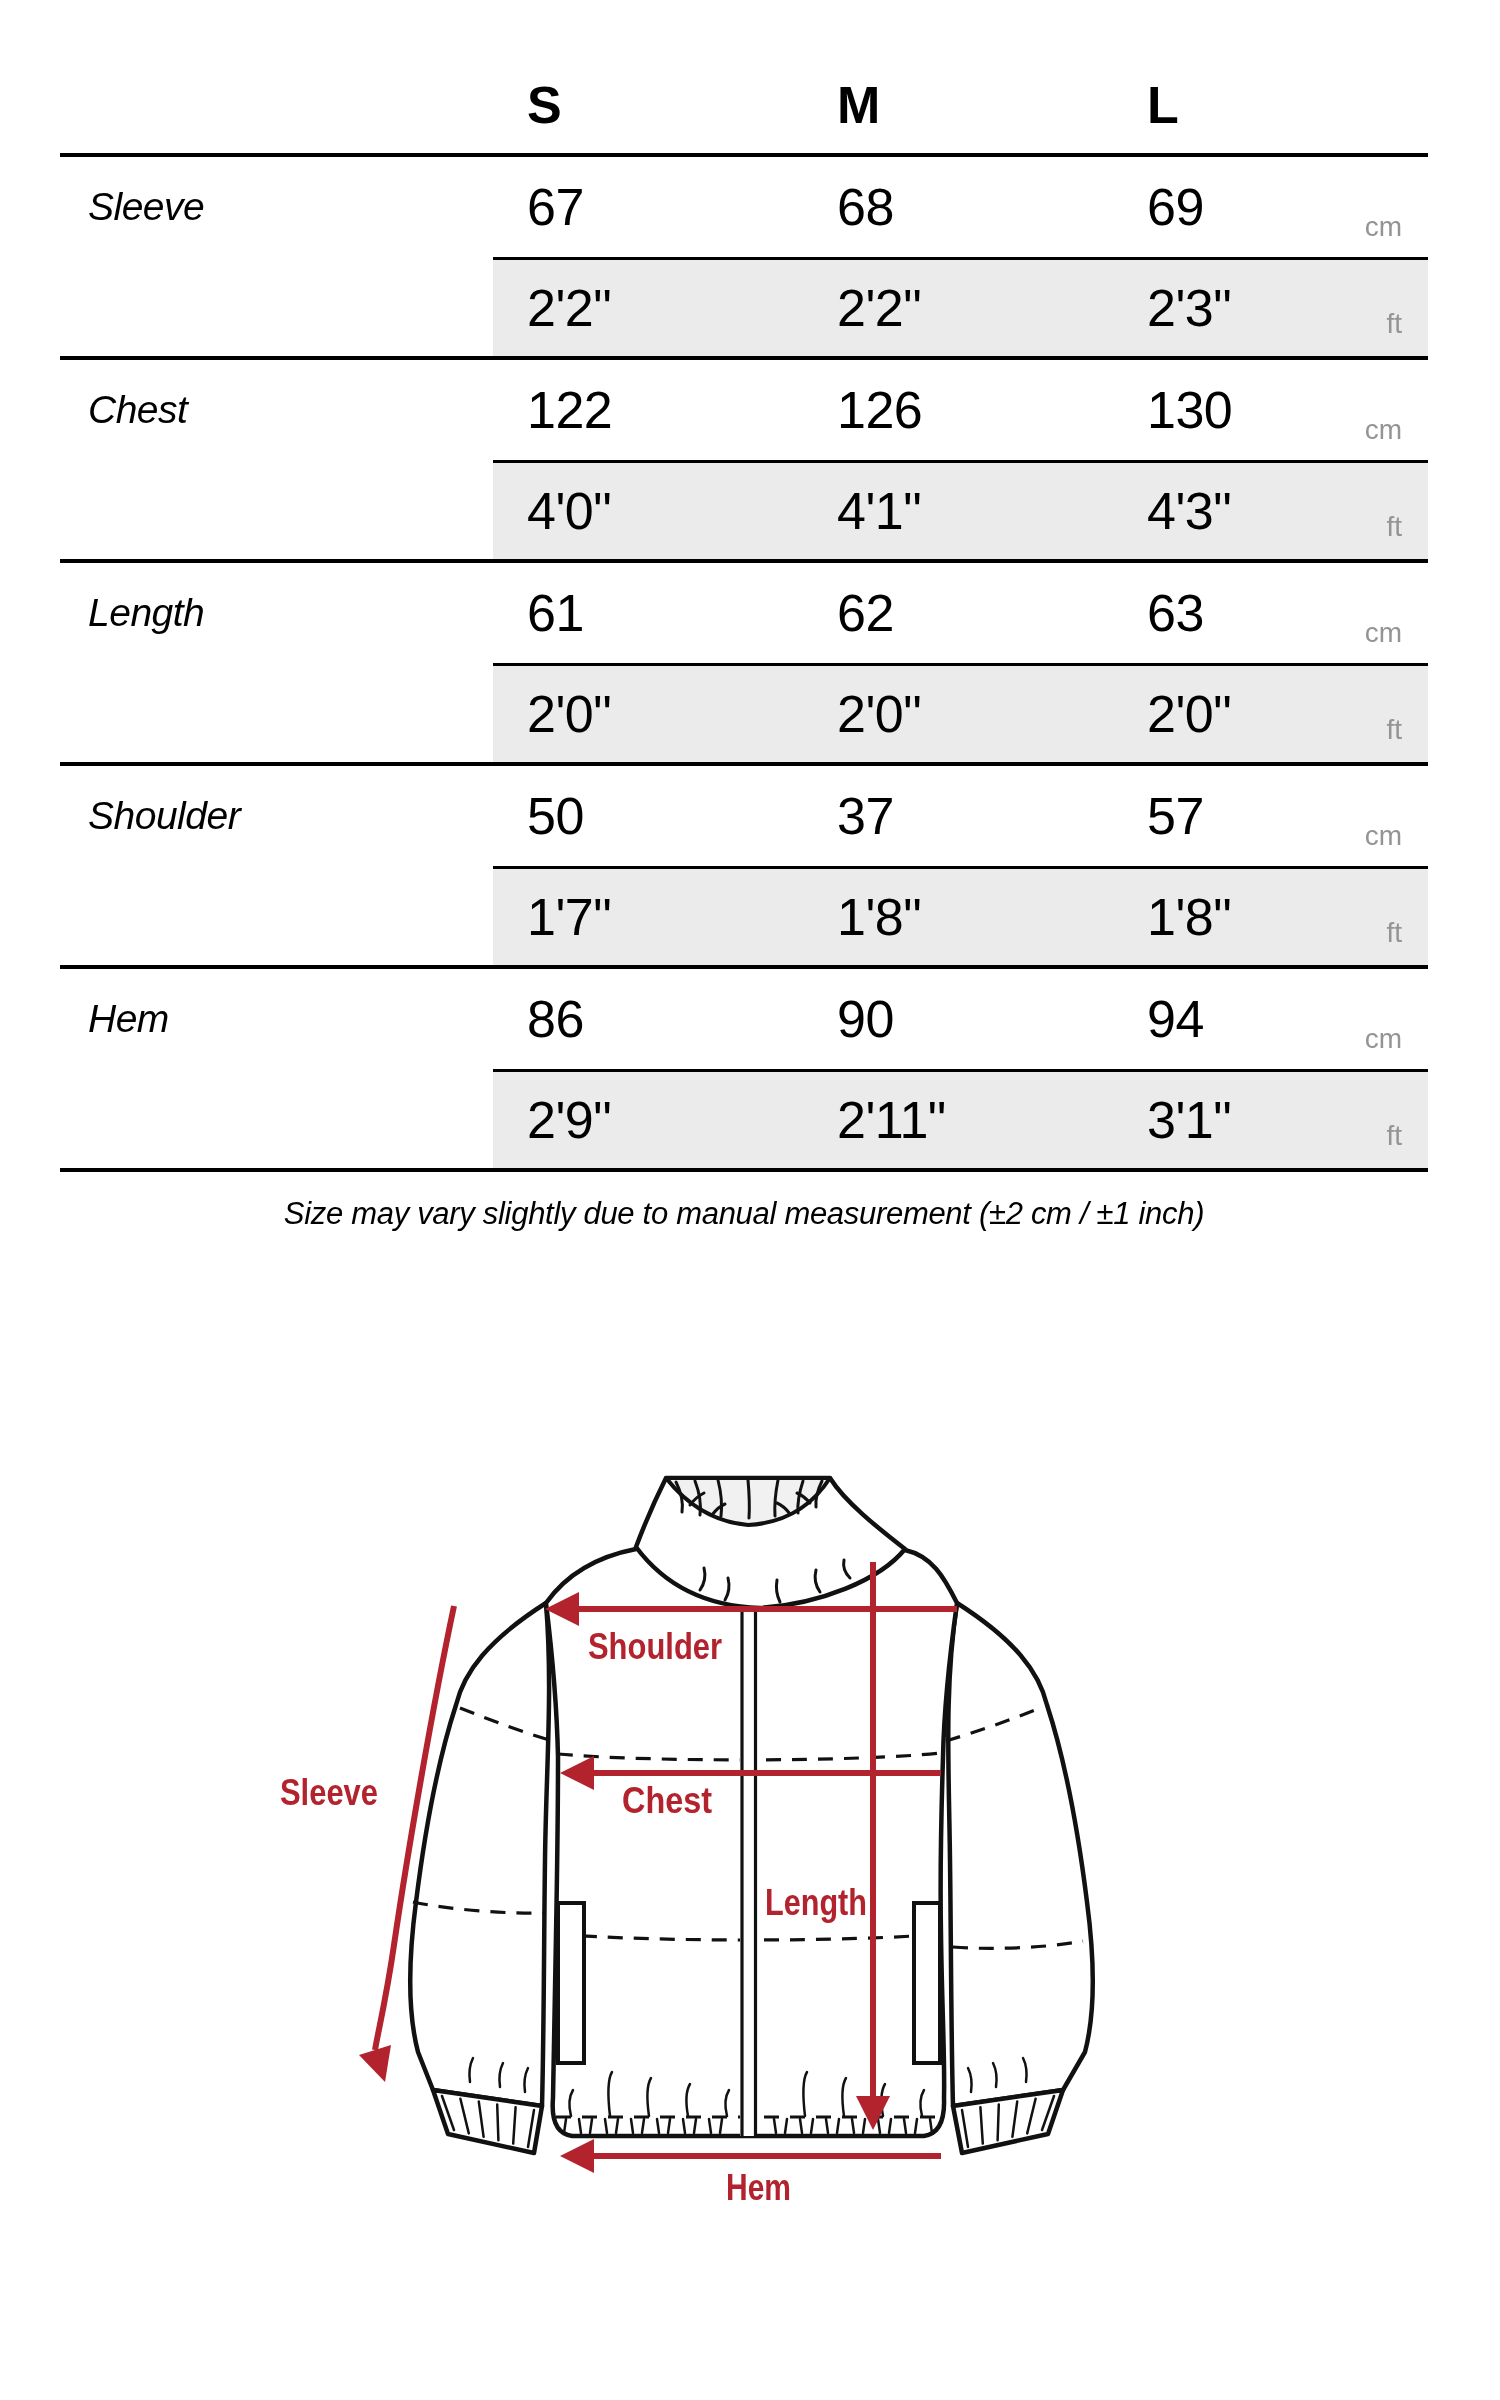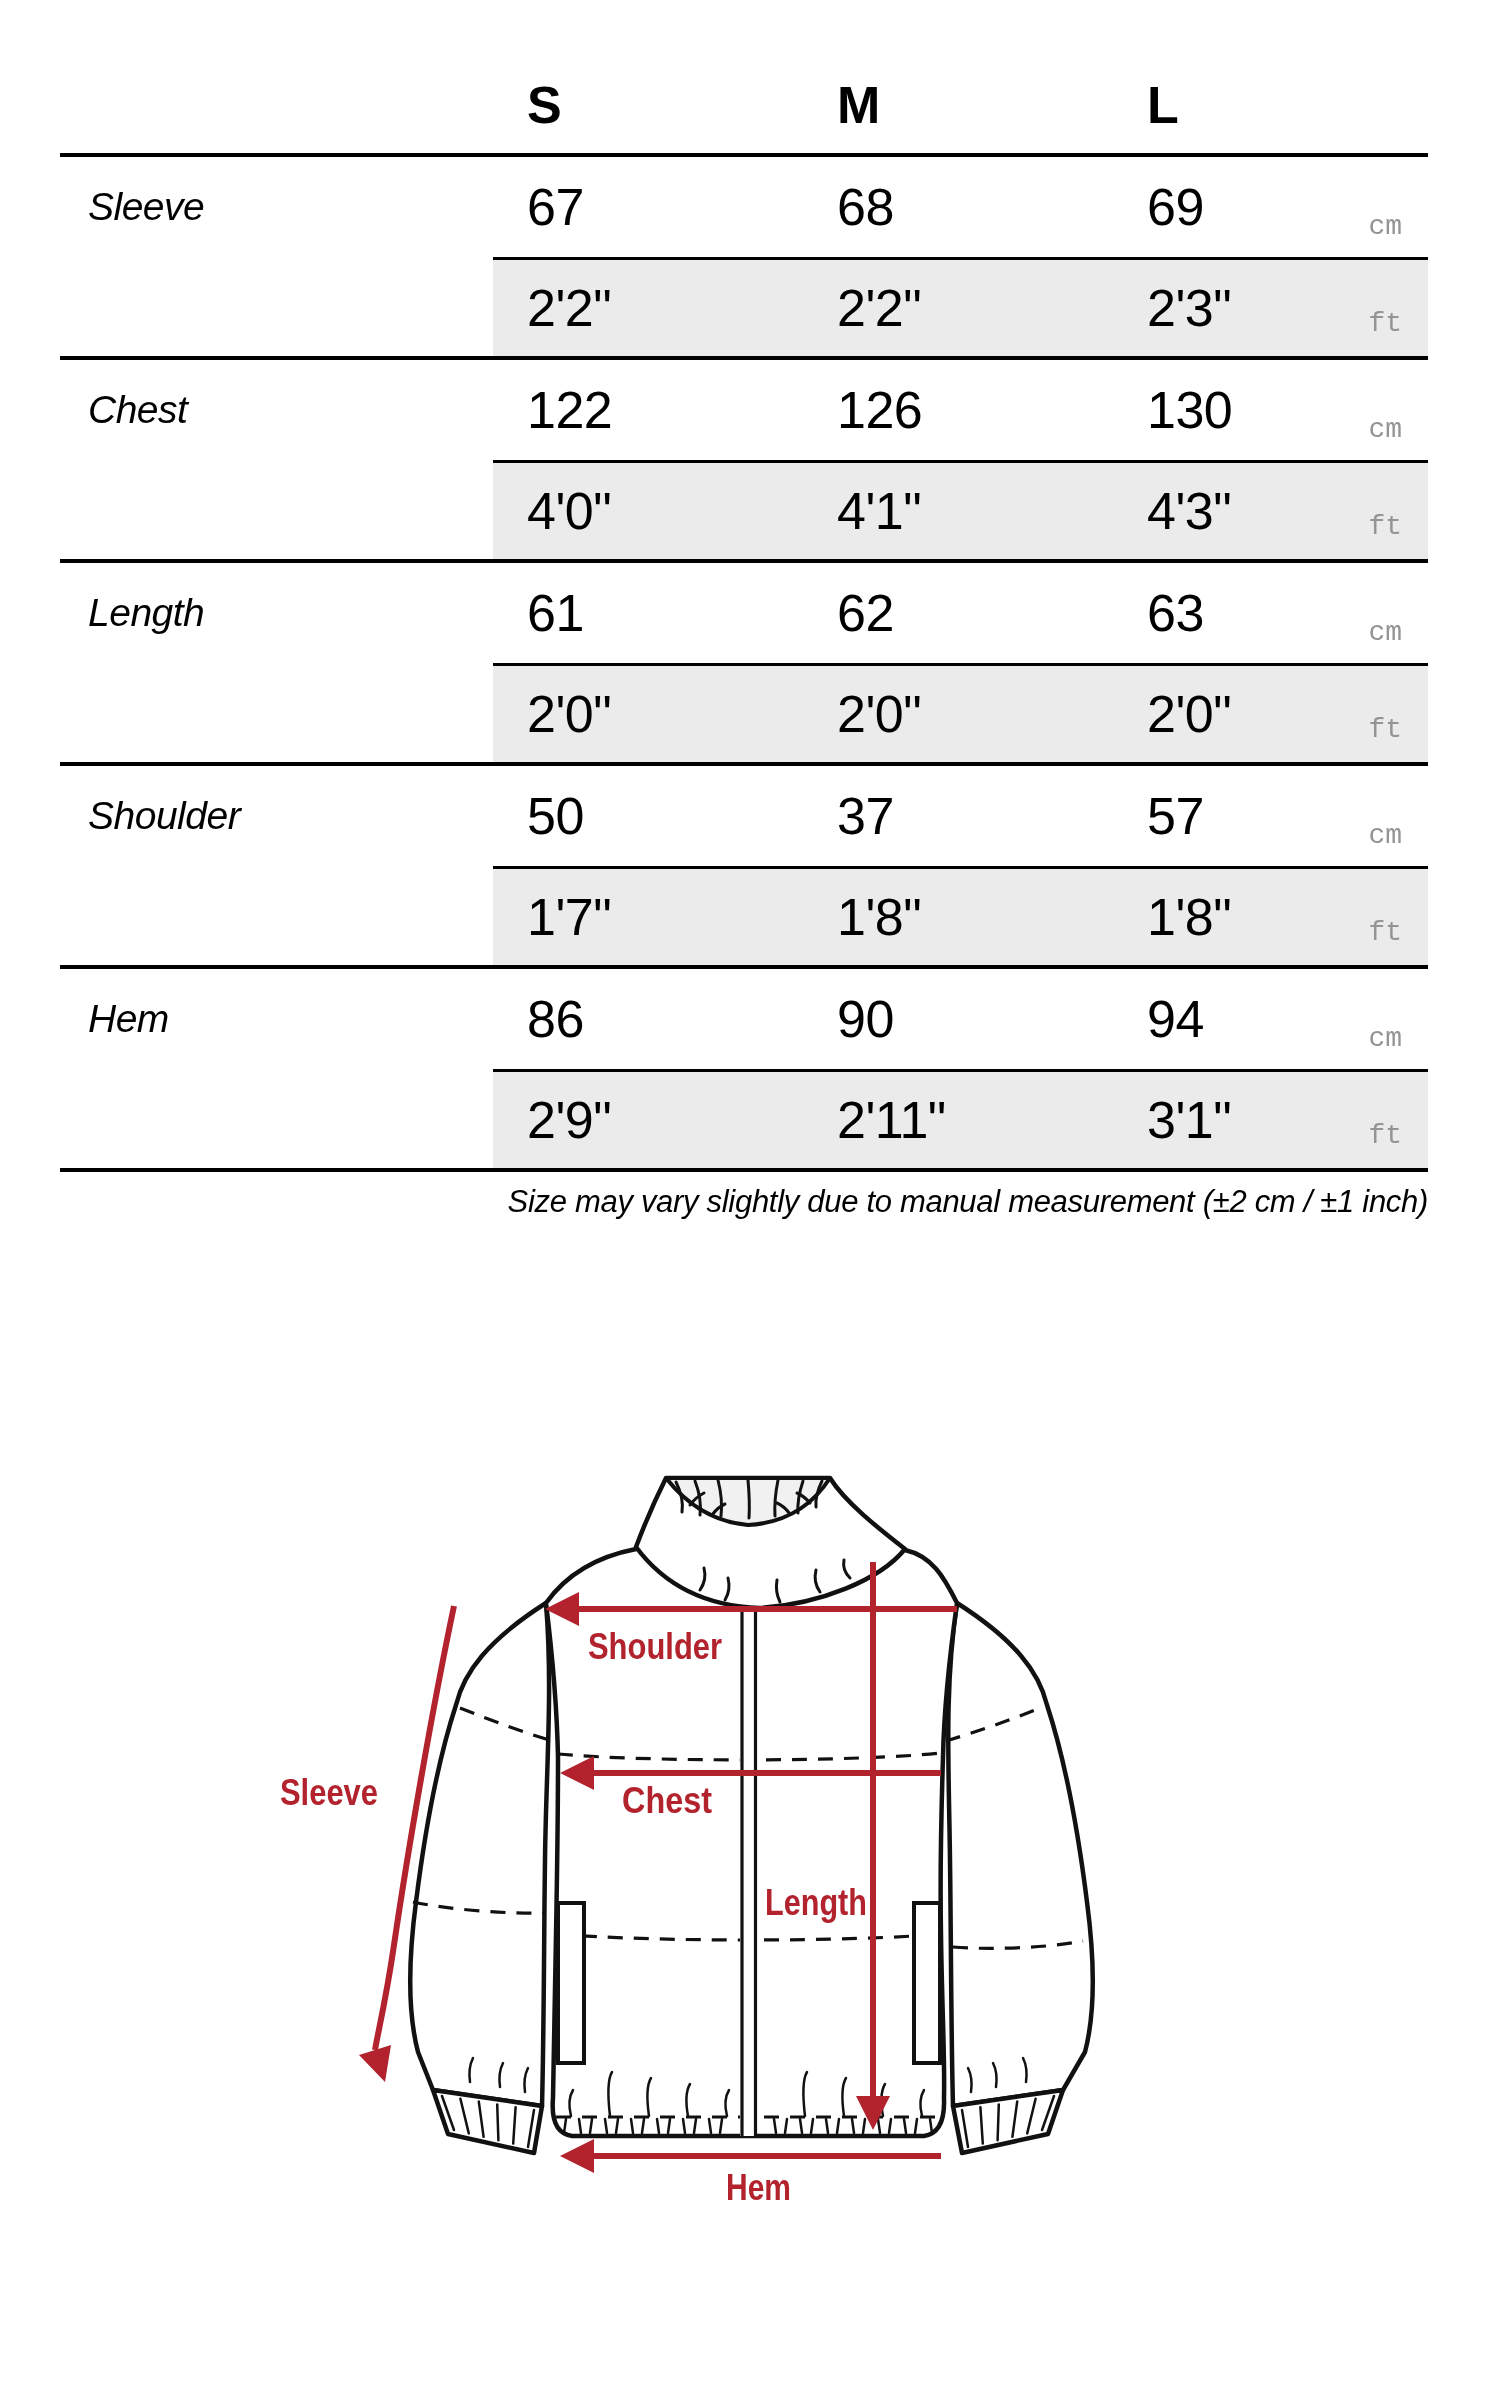--- a/index.html
+++ b/index.html
@@ -18,25 +18,25 @@
   .row{position:relative;}
   .cm-row{height:100px;}
   .ft-row{height:99px;}
   .cell{display:flex; align-items:center;}
   .label-cell{padding-left:28px; font-style:italic; font-size:39px; letter-spacing:-0.5px;}
   .val-cell{padding-left:34px; font-size:52px; letter-spacing:-0.5px;}
   .ft-row .val-cell, .ft-row .spacer{background:#EBEBEB; border-top:3px solid #000;}
   .ft-row .empty{background:#fff;}
   .unit{
     position:absolute; right:26px; bottom:16px; line-height:1;
-    font-size:28px; color:#949494; letter-spacing:0;font-family:Liberation Mono, monospace;
+    font-size:28px; color:#949494; letter-spacing:0;
   }
   .ft-row .unit{bottom:18px;}
   .footnote{
-    margin-top:12px; text-align:right; font-style:italic; font-size:31px;
+    margin-top:24px; text-align:center; font-style:italic; font-size:31px;
     letter-spacing:-0.3px;
   }
   
   .diagram-wrap{position:absolute; left:0; top:1430px; width:1500px; height:970px;}
   svg{display:block;}
   .outline{fill:#ffffff; stroke:#111111; stroke-width:4.5; stroke-linejoin:round; stroke-linecap:round;}
   .thin{fill:none; stroke:#111111; stroke-width:3.2; stroke-linecap:round;}
   .gather{fill:none; stroke:#111111; stroke-width:3; stroke-linecap:round;}
   .dash{fill:none; stroke:#111111; stroke-width:3.2; stroke-dasharray:15 11; stroke-linecap:butt;}
   .pocket{fill:#ffffff; stroke:#111111; stroke-width:4;}

